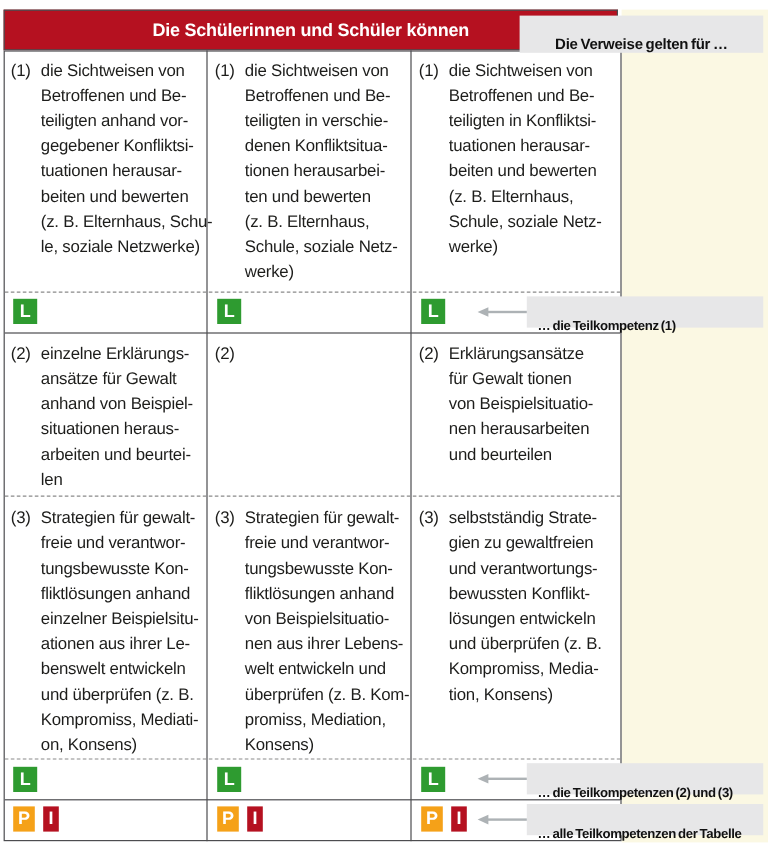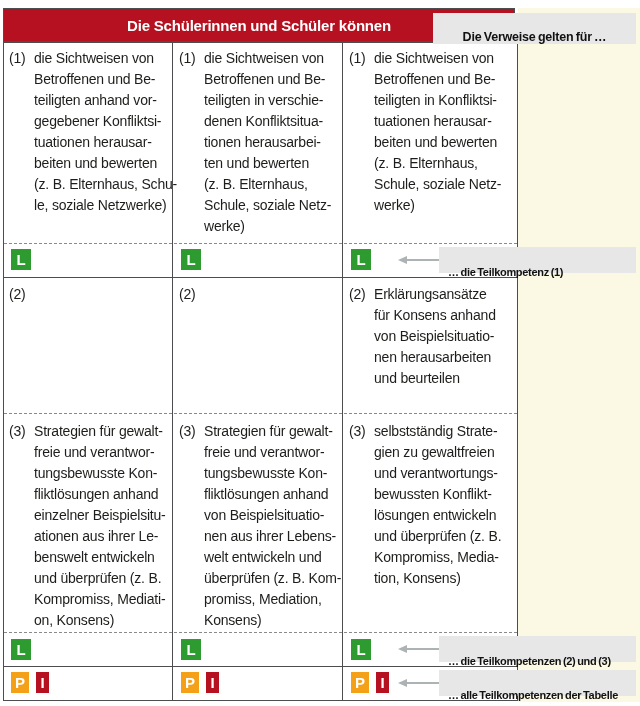--- a/index.html
+++ b/index.html
@@ -123,28 +123,34 @@
 Schule, soziale Netz-
 werke)</span>
   </div>
 
   <div class="badge l rowA bx1">L</div>
   <div class="badge l rowA bx2">L</div>
   <div class="badge l rowA bx3">L</div>
 
   <div class="cell c1 r2">
     <span class="num">(2)</span>
+    <span class="txt">einzelne Erklärungs-
+ansätze für Gewalt
+anhand von Beispiel-
+situationen heraus-
+arbeiten und beurtei-
+len</span>
   </div>
   <div class="cell c2 r2">
     <span class="num">(2)</span>
   </div>
   <div class="cell c3 r2">
     <span class="num">(2)</span>
     <span class="txt">Erklärungsansätze
-für Konsens anhand
+für Gewalt tionen
 von Beispielsituatio-
 nen herausarbeiten
 und beurteilen</span>
   </div>
 
   <div class="cell c1 r3">
     <span class="num">(3)</span>
     <span class="txt">Strategien für gewalt-
 freie und verantwor-
 tungsbewusste Kon-

